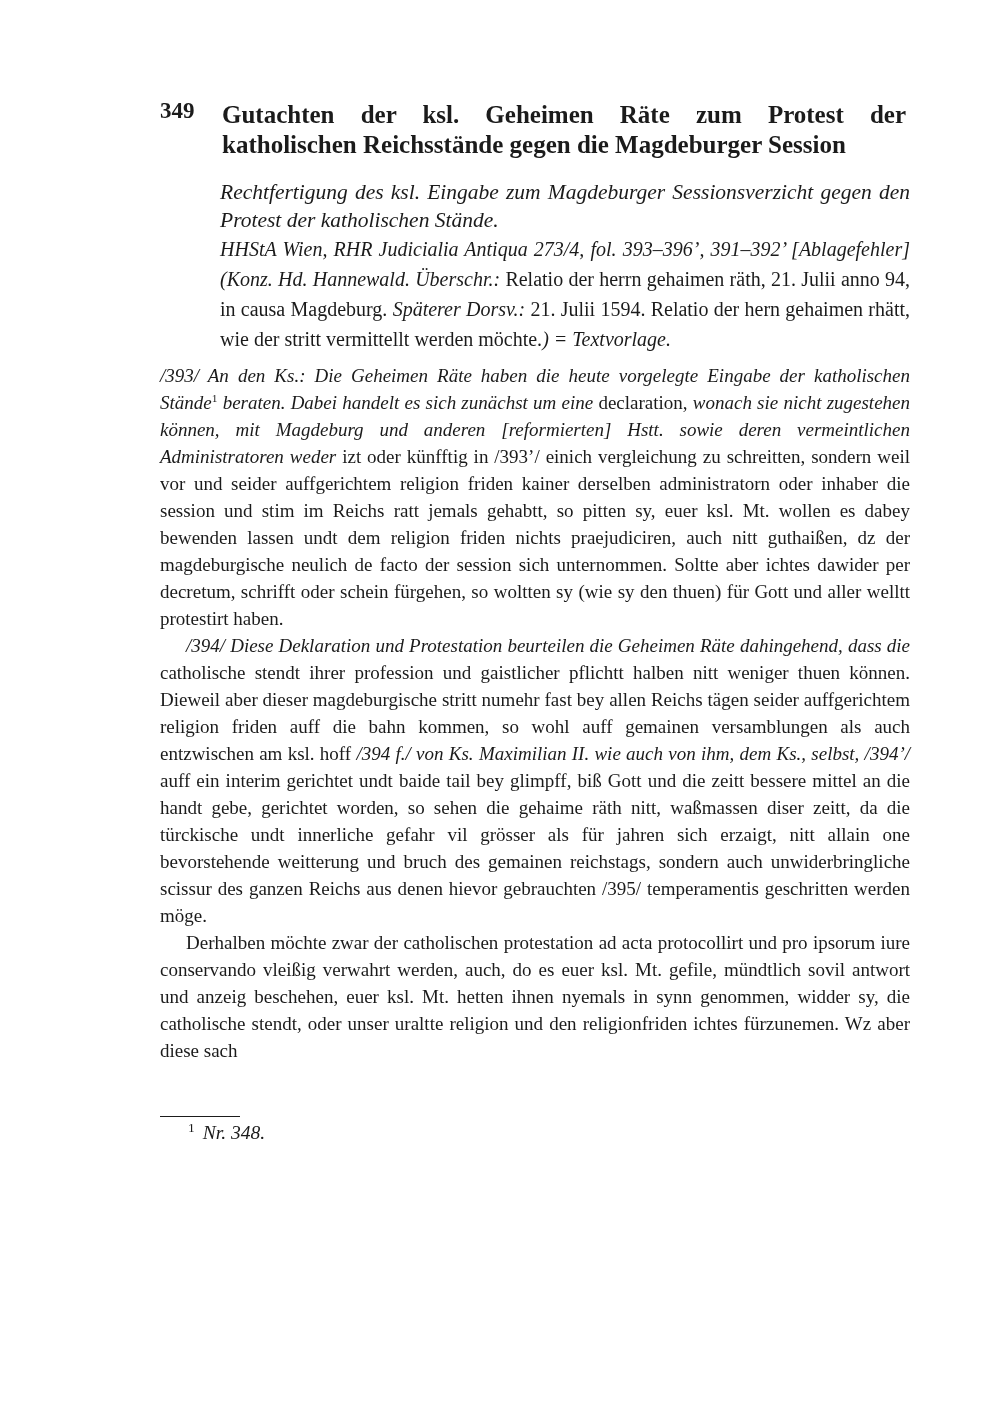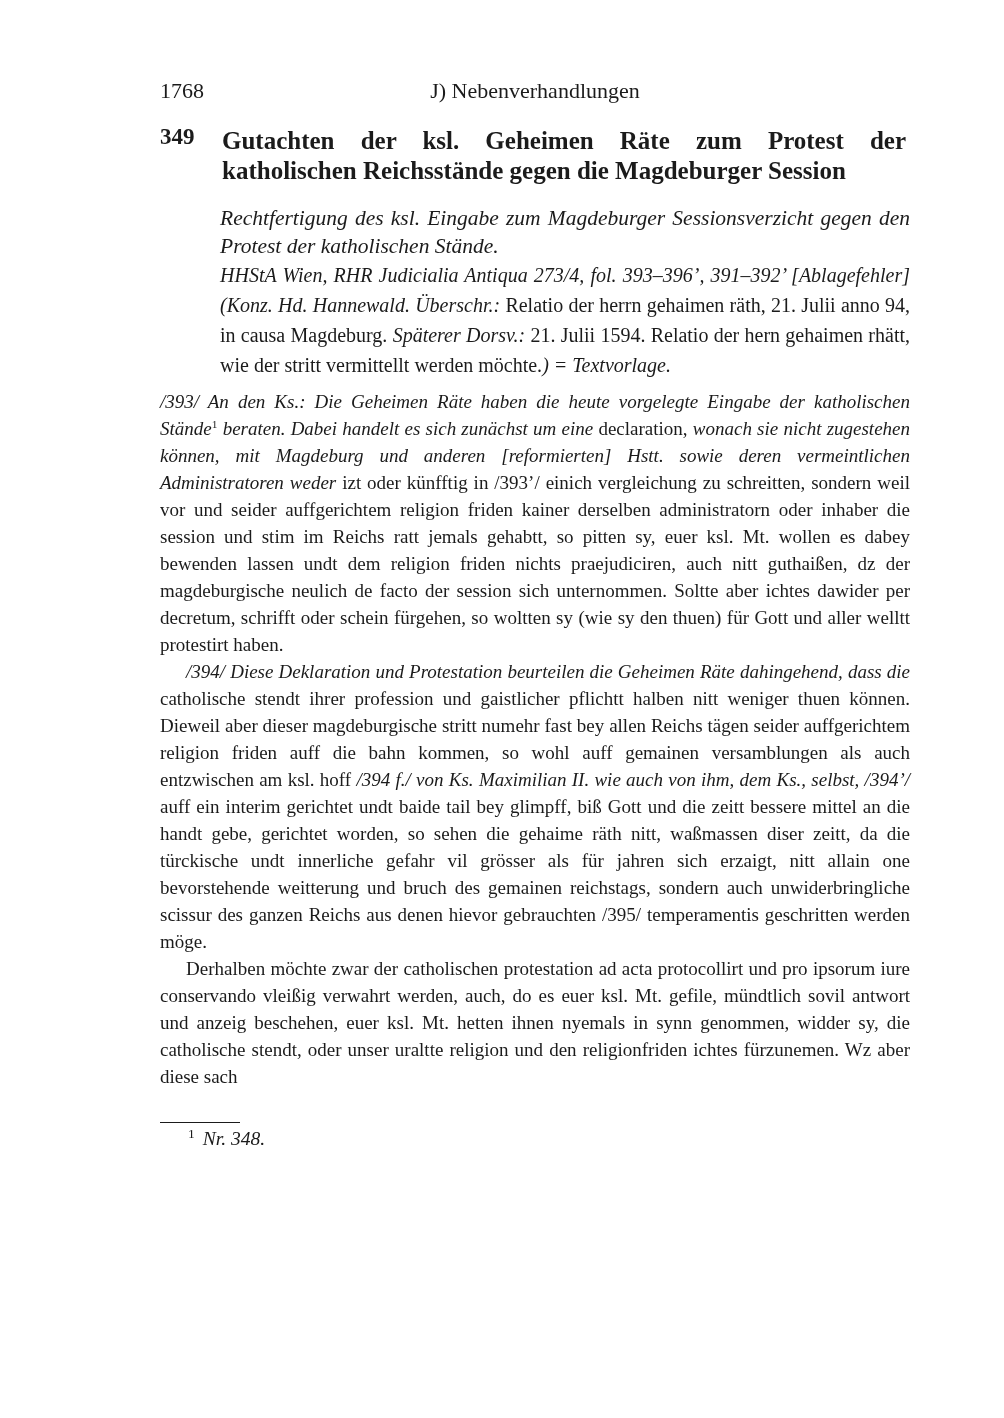--- a/index.html
+++ b/index.html
@@ -74,43 +74,39 @@
   .it { font-style: italic; }
   .rm { font-style: normal; }
   sup.fnref {
     font-style: normal;
     font-size: 0.6em;
     line-height: 0;
     vertical-align: super;
   }
 
   
-  .footnotes { margin-top: 32px; }
+  .footnotes { margin-top: 52px; }
   .fnrule {
     width: 80px; height: 0;
     border-top: 1.6px solid #1b1b1b;
     margin-bottom: 3px;
   }
   .fn {
     margin: 0; padding-left: 28px;
     font-size: 19.5px; line-height: 26px;
   }
   .fn .fnmarker { font-size: 13.5px; vertical-align: super; line-height: 0; }
   .fn .fntext { font-style: italic; margin-left: 8px; }
 </style>
 </head>
 <body>
 
 <div class="page">
   <div class="content">
 
-    <div class="running-header">
-      <span class="pagenum">1768</span>
-      <span class="runhead">J) Nebenverhandlungen</span>
-    </div>
 
     <div class="entry-heading">
       <span class="entry-num">349</span>
       <h1 class="entry-title">Gutachten der ksl. Geheimen Räte zum Protest der katholischen Reichsstände gegen die Magdeburger Session</h1>
     </div>
 
     <p class="regest">Rechtfertigung des ksl. Eingabe zum Magdeburger Sessionsverzicht gegen den Protest der katholischen Stände.</p>
 
 
     <p class="source"><span class="it">HHStA Wien, RHR Judicialia Antiqua 273/4, fol. 393–396’, 391–392’ [Ablagefehler] (Konz. Hd. Hannewald. Überschr.: </span><span class="rm">Relatio der herrn gehaimen räth, 21. Julii anno 94, in causa Magdeburg. </span><span class="it">Späterer Dorsv.: </span><span class="rm">21. Julii 1594. Relatio der hern gehaimen rhätt, wie der stritt vermittellt werden möchte.</span><span class="it">) = Textvorlage.</span></p>

